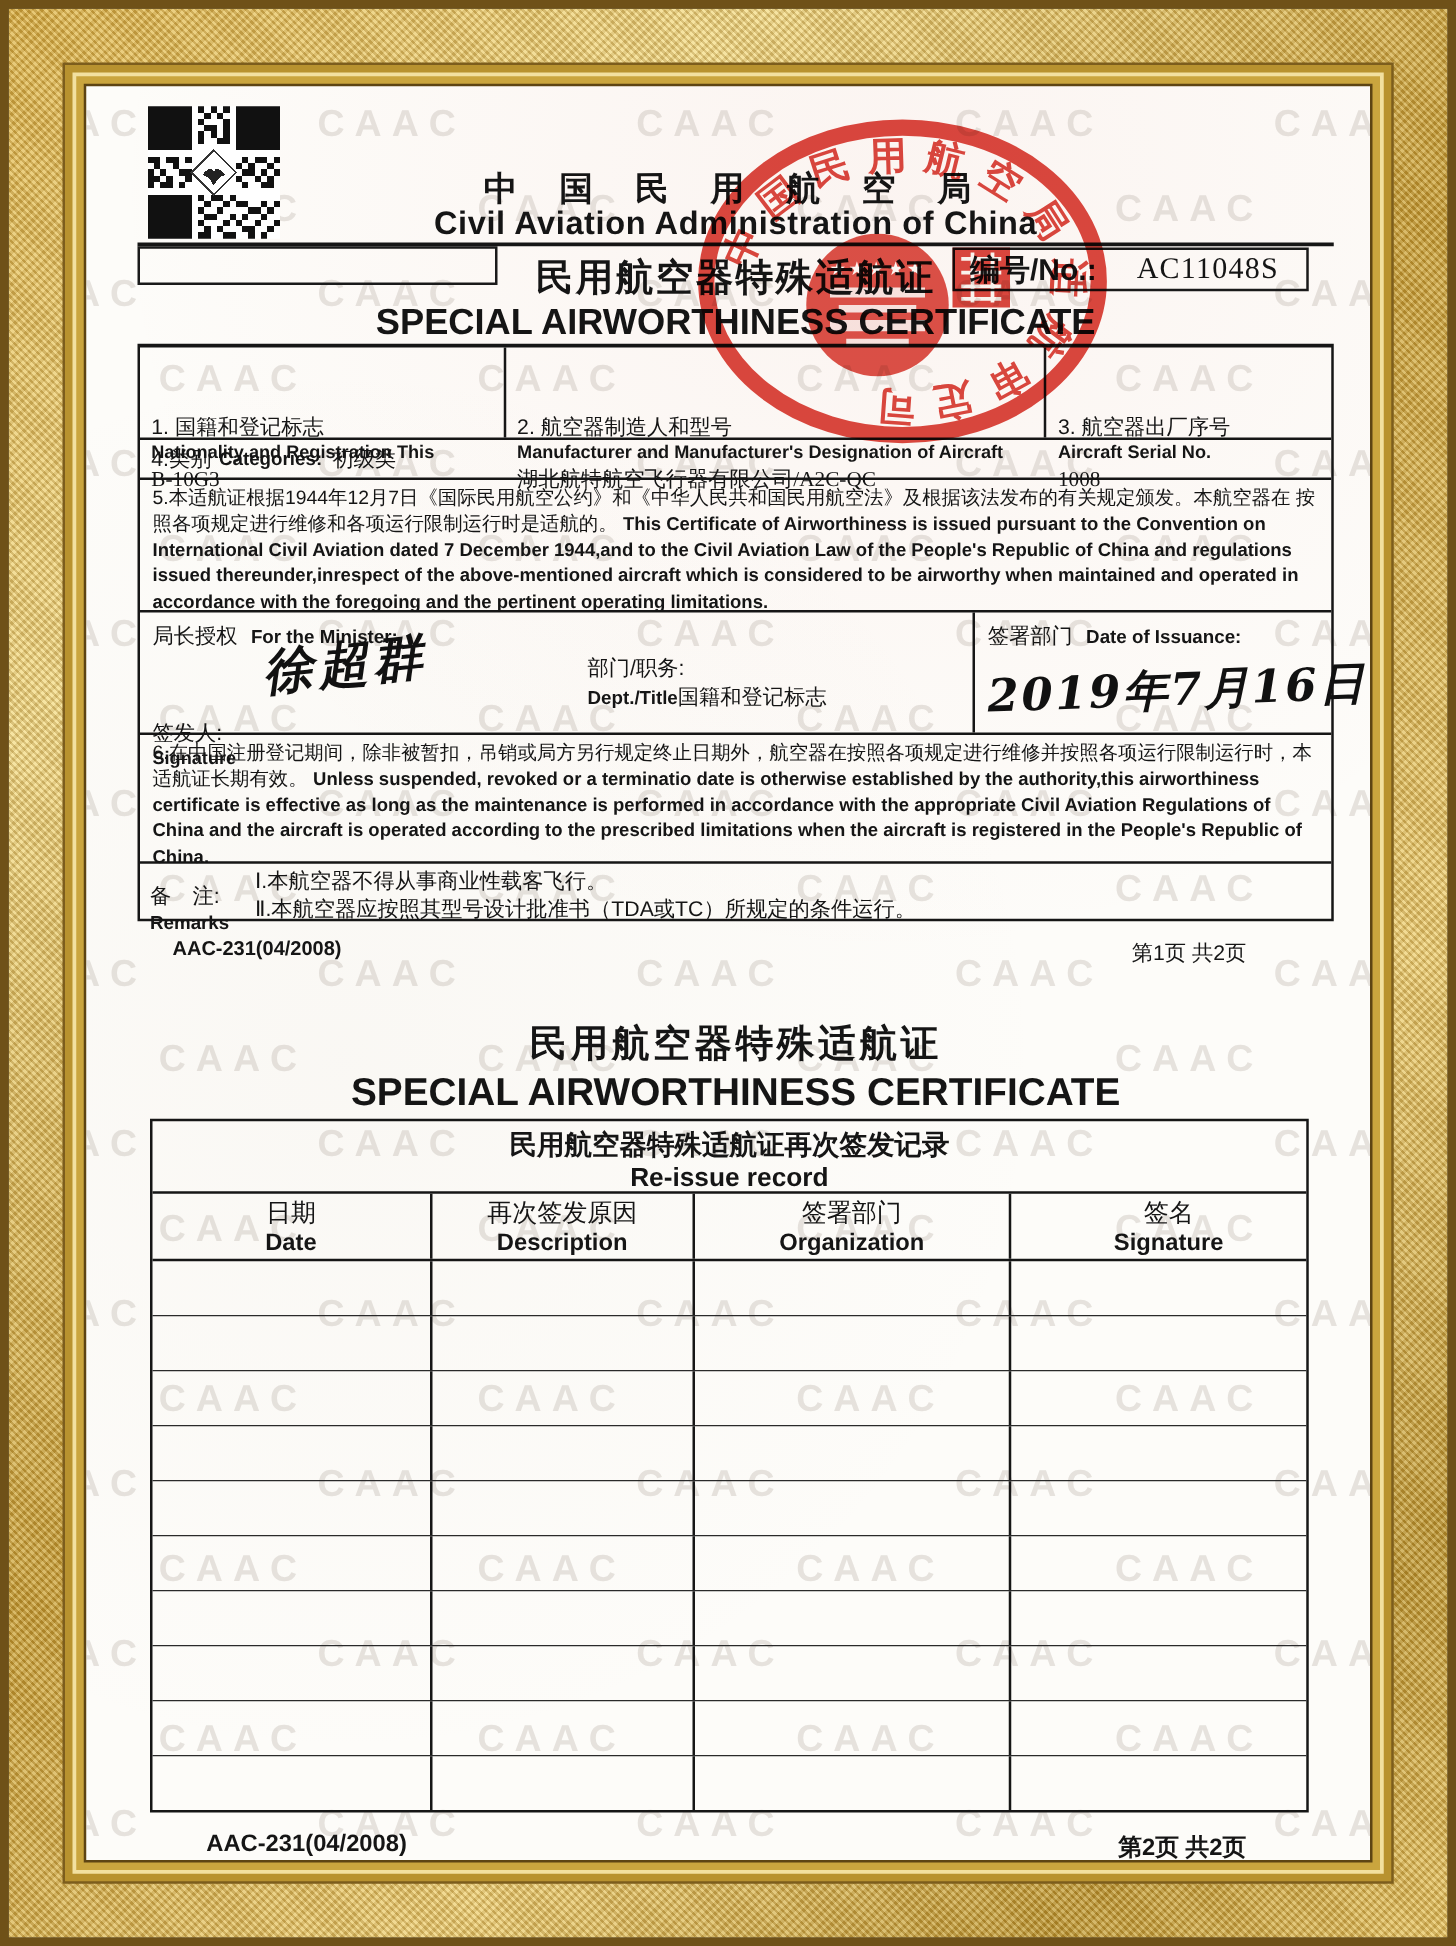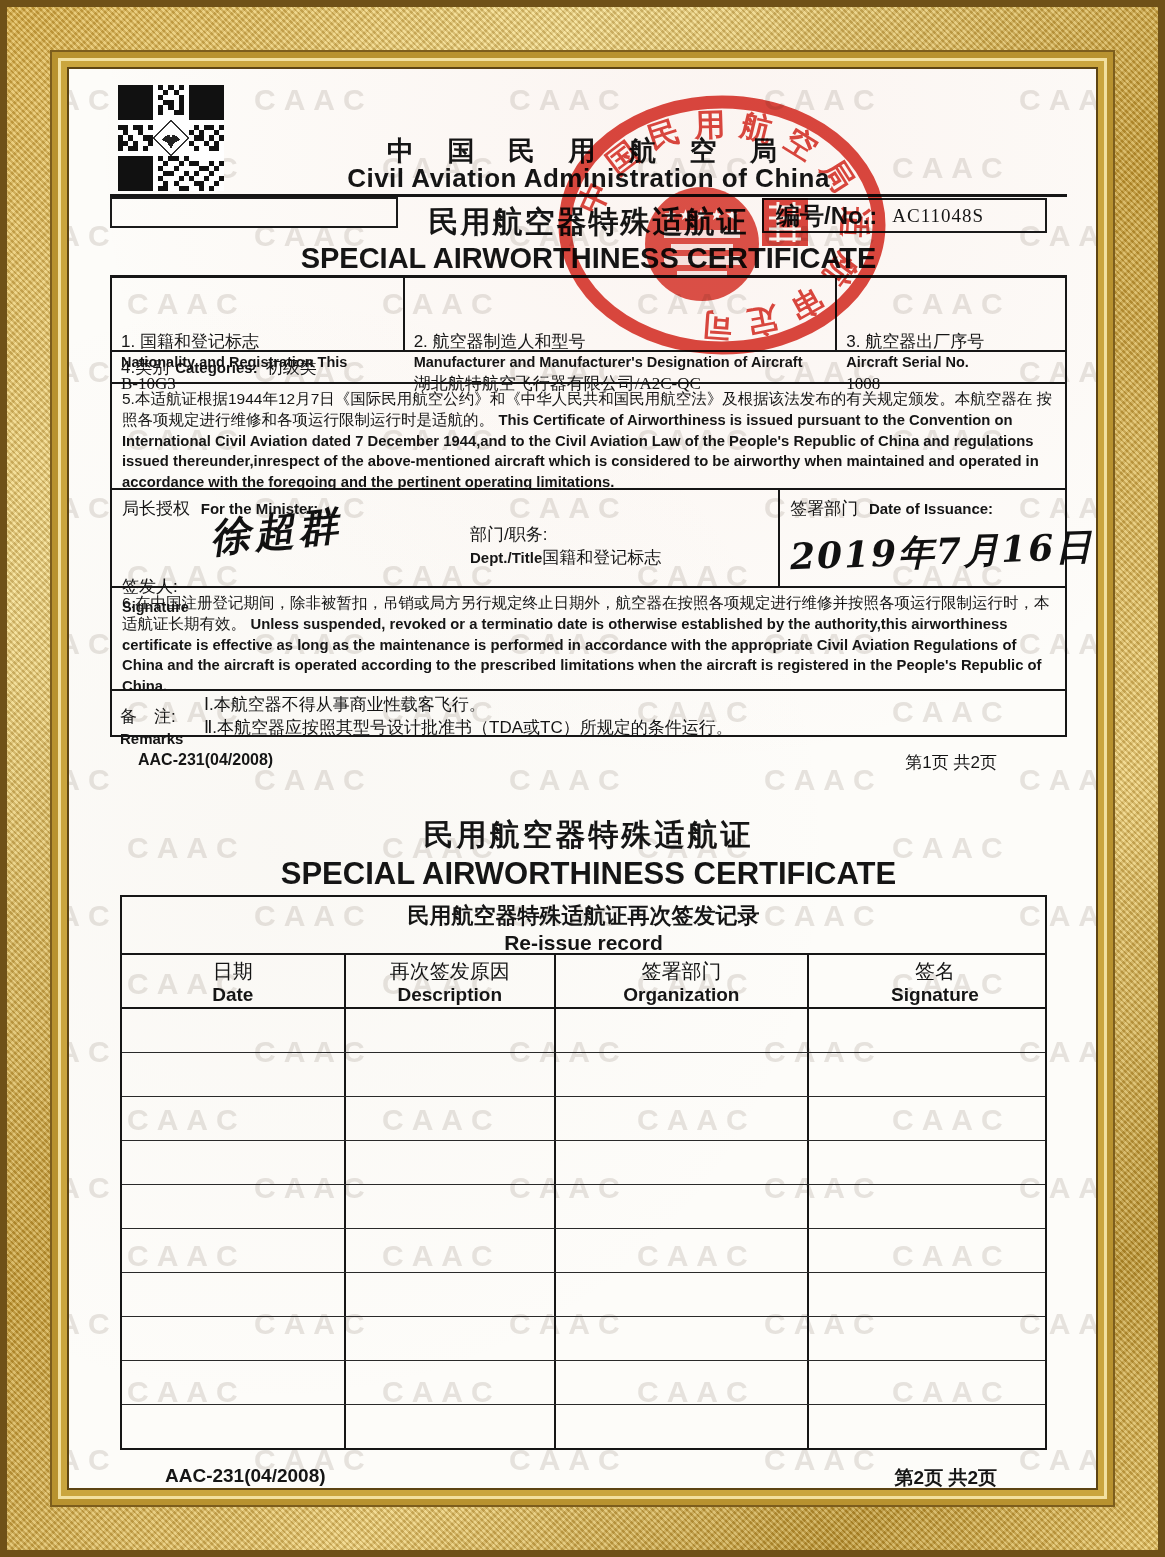--- a/index.html
+++ b/index.html
@@ -30,21 +30,21 @@
   .content{position:absolute; left:41px; top:0; width:957px; height:100%; z-index:1;}
   .abs{position:absolute;}
   .ctr{left:0; width:100%; text-align:center;}
   .org-cn{top:64px; font-size:27px; font-weight:600; letter-spacing:13px;}
   .org-en{top:94px; font-size:26px; font-weight:700; letter-spacing:0.5px;}
   .rule{top:125px; left:0; width:100%; height:3px; background:#161616;}
   .box-empty{top:128px; left:0; width:284px; height:27px; border:2px solid #1a1a1a; background:transparent;}
   .box-no{top:129px; left:652px; width:269px; height:31px; border:2px solid #1a1a1a;
           display:flex; align-items:center; padding-left:12px;}
   .box-no .lab{font-weight:700; font-size:24px;}
-  .box-no .val{font-family:"Liberation Serif","DejaVu Serif",serif; font-size:19px; margin-left:15px; letter-spacing:1px;}
+  .box-no .val{font-family:"Liberation Serif","DejaVu Serif",serif; font-size:24px; margin-left:32px; letter-spacing:1px;}
   .title-cn{top:133px; font-size:30px; font-weight:600; letter-spacing:2px;}
   .title-en{top:173px; font-size:29px; font-weight:700;}
   
   .t1{top:206px; left:0; width:957px; border:2px solid #161616; border-top-width:3px; box-sizing:border-box;}
   .t1r{display:flex; border-top:2px solid #161616; box-sizing:border-box;}
   .t1r:first-child{border-top:none;}
   .cell{box-sizing:border-box; padding:5px 9px; border-left:2px solid #161616;}
   .cell:first-child{border-left:none;}
   .r1{height:72px;}
   .c1a{width:30.5%;} .c1b{width:45.4%;} .c1c{width:24.1%;}

